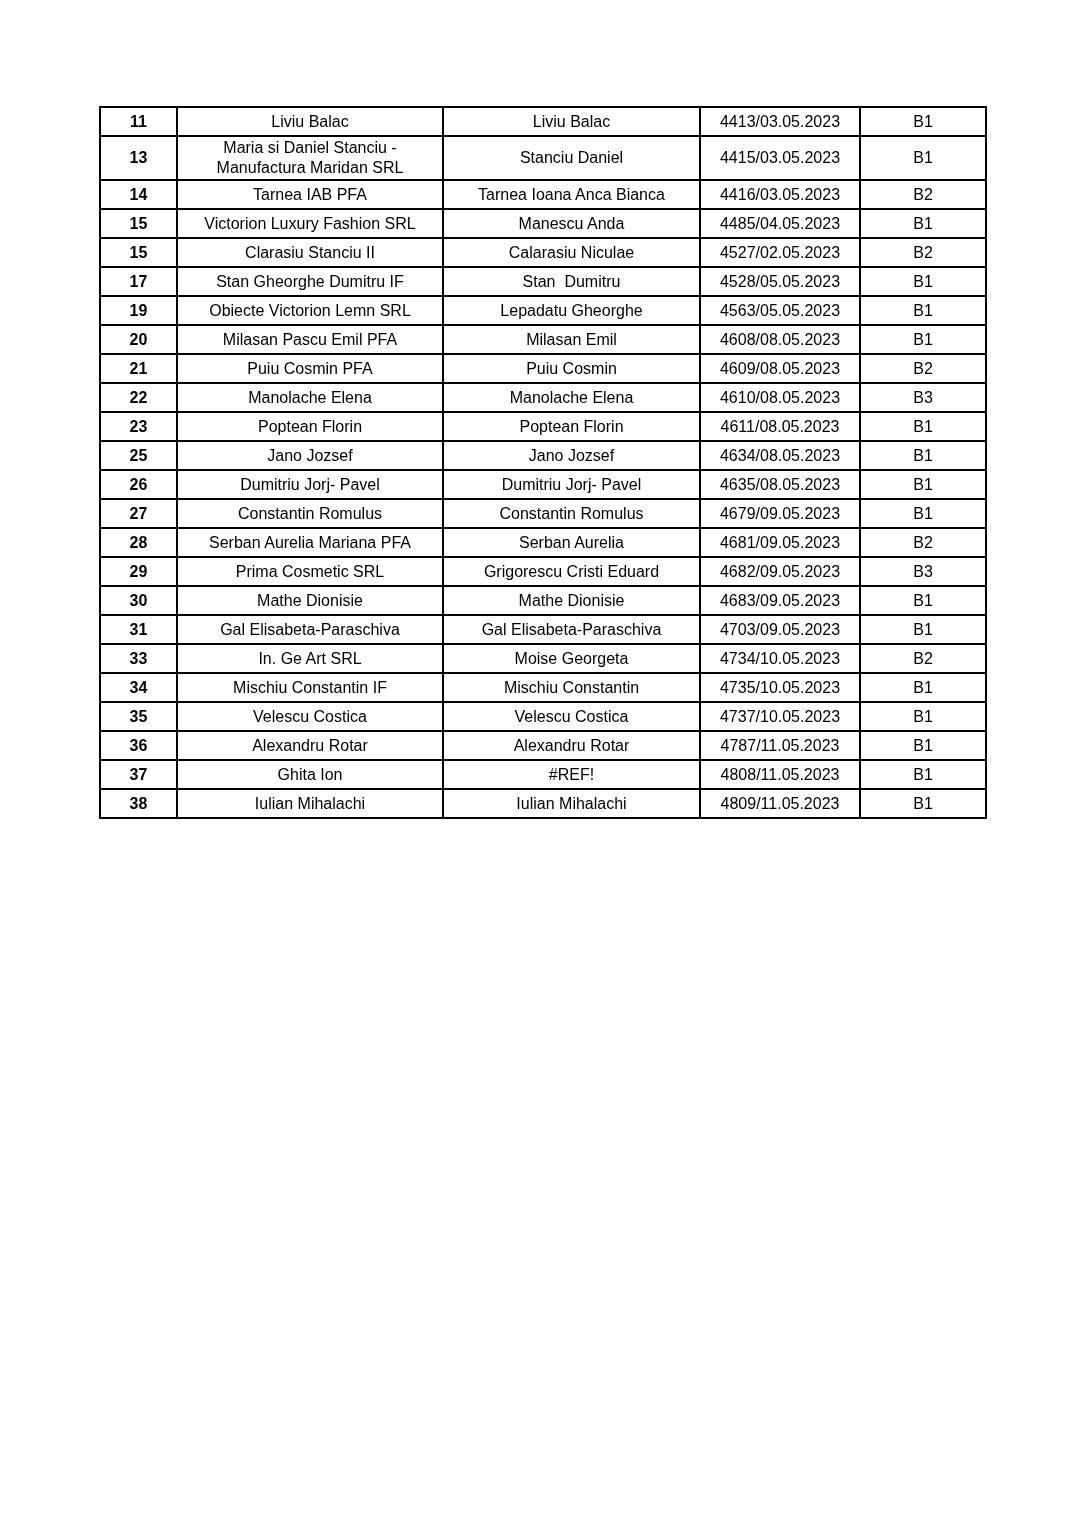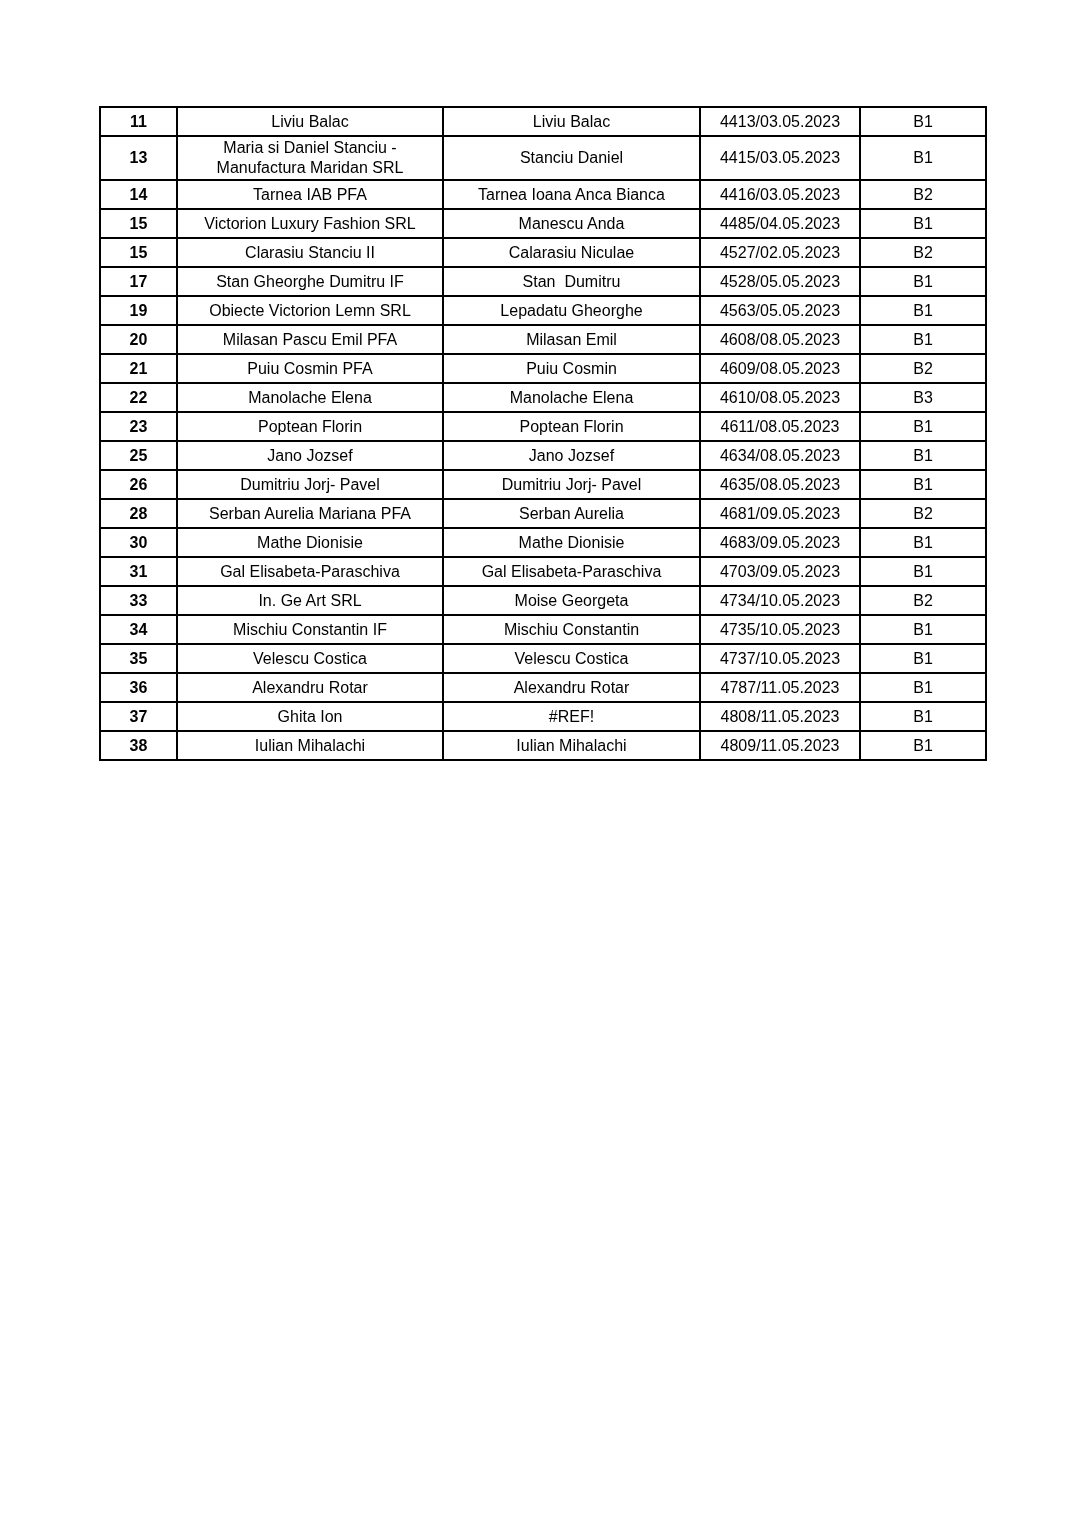--- a/index.html
+++ b/index.html
@@ -139,25 +139,39 @@
           <td class="col-code">B1</td>
         </tr>
         <tr>
           <td class="col-no">26</td>
           <td class="col-entity">Dumitriu Jorj- Pavel</td>
           <td class="col-person">Dumitriu Jorj- Pavel</td>
           <td class="col-registration">4635/08.05.2023</td>
           <td class="col-code">B1</td>
         </tr>
         <tr>
+          <td class="col-no">27</td>
+          <td class="col-entity">Constantin Romulus</td>
+          <td class="col-person">Constantin Romulus</td>
+          <td class="col-registration">4679/09.05.2023</td>
+          <td class="col-code">B1</td>
+        </tr>
+        <tr>
           <td class="col-no">28</td>
           <td class="col-entity">Serban Aurelia Mariana PFA</td>
           <td class="col-person">Serban Aurelia</td>
           <td class="col-registration">4681/09.05.2023</td>
           <td class="col-code">B2</td>
+        </tr>
+        <tr>
+          <td class="col-no">29</td>
+          <td class="col-entity">Prima Cosmetic SRL</td>
+          <td class="col-person">Grigorescu Cristi Eduard</td>
+          <td class="col-registration">4682/09.05.2023</td>
+          <td class="col-code">B3</td>
         </tr>
         <tr>
           <td class="col-no">30</td>
           <td class="col-entity">Mathe Dionisie</td>
           <td class="col-person">Mathe Dionisie</td>
           <td class="col-registration">4683/09.05.2023</td>
           <td class="col-code">B1</td>
         </tr>
         <tr>
           <td class="col-no">31</td>

